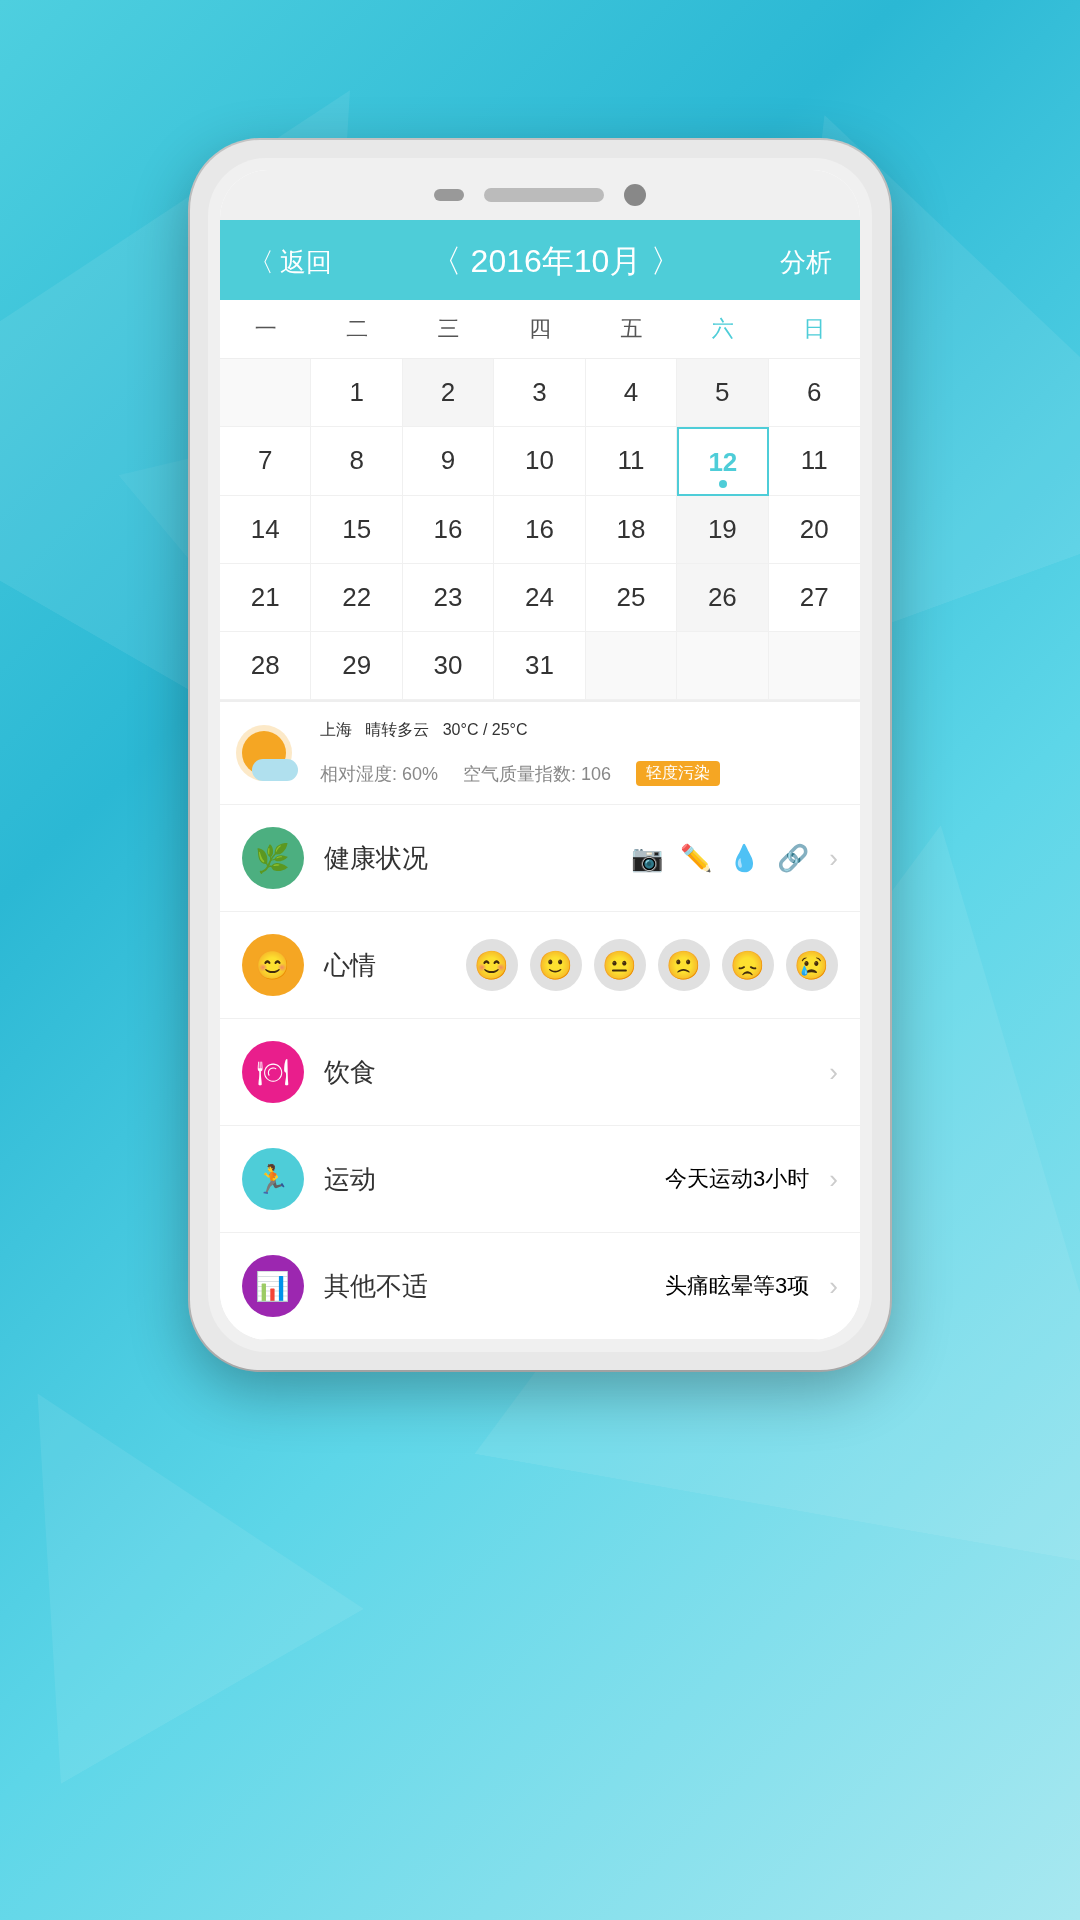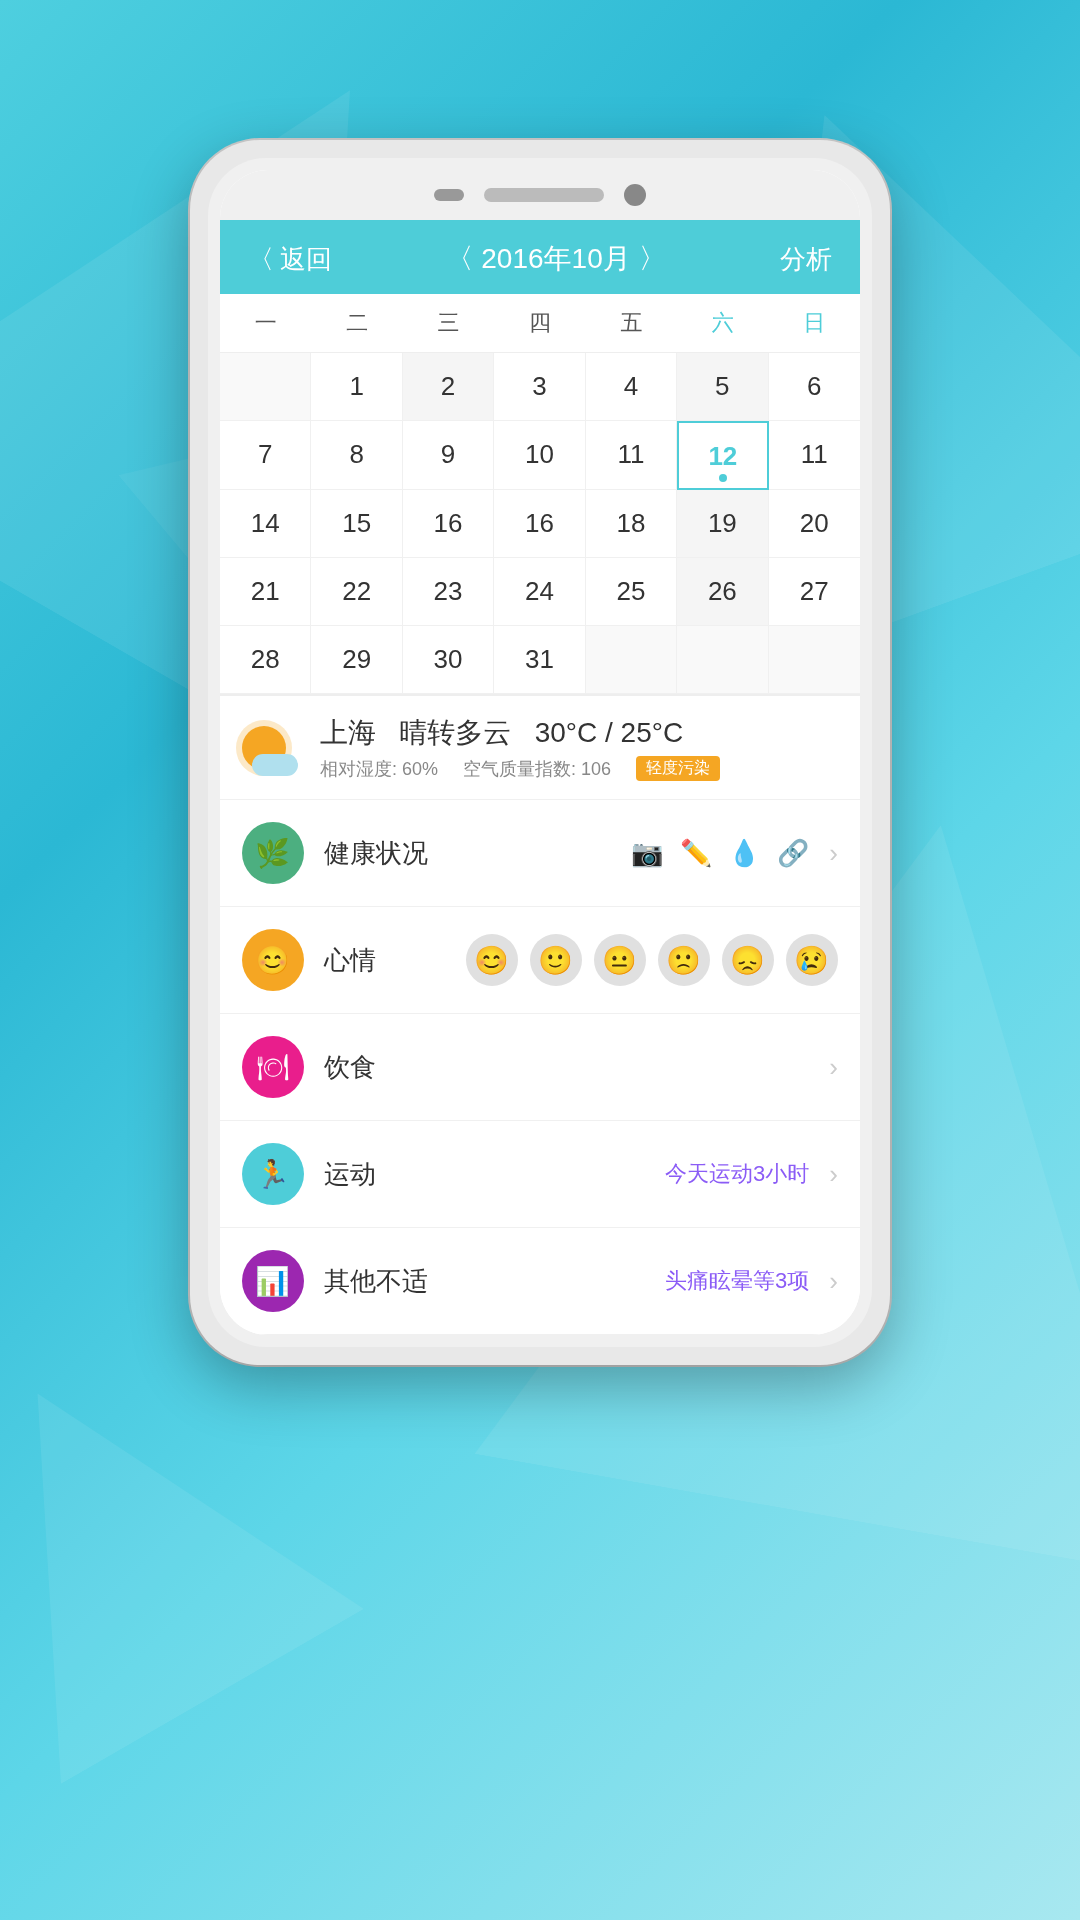--- a/index.html
+++ b/index.html
@@ -148,21 +148,21 @@
     }
     .app-header-back {
       color: white;
       font-size: 26px;
       display: flex;
       align-items: center;
       gap: 6px;
     }
     .app-header-title {
       color: white;
-      font-size: 28px;
+      font-size: 32px;
       font-weight: 500;
       display: flex;
       align-items: flex-start;
       gap: 8px;
     }
     .app-header-analyze {
       color: white;
       font-size: 26px;
     }
 
@@ -230,23 +230,23 @@
       gap: 18px;
     }
     .weather-icon {
       width: 60px; height: 60px;
       flex-shrink: 0;
     }
     .weather-details {
       flex: 1;
     }
     .weather-main {
-      font-size: 28px;
+      font-size: 16px;
       color: #333;
-      margin-bottom: 4px;
+      margin-bottom: 20px;
     }
     .weather-sub {
       font-size: 18px;
       color: #888;
       display: flex;
       align-items: center;
       gap: 10px;
     }
     .pollution-badge {
       background: #f5a623;
@@ -310,21 +310,21 @@
       border-radius: 50%;
       background: #e0e0e0;
       display: flex;
       align-items: center;
       justify-content: center;
       font-size: 28px;
     }
 
     .row-right-text {
       font-size: 22px;
-      color: #8b5cf6;
+      color: #000000;
     }
   </style>
 </head>
 <body>
 
 <div class="bg-shapes">
   <div class="bg-shape bg-shape-1"></div>
   <div class="bg-shape bg-shape-2"></div>
   <div class="bg-shape bg-shape-3"></div>
   <div class="bg-shape bg-shape-4"></div>

